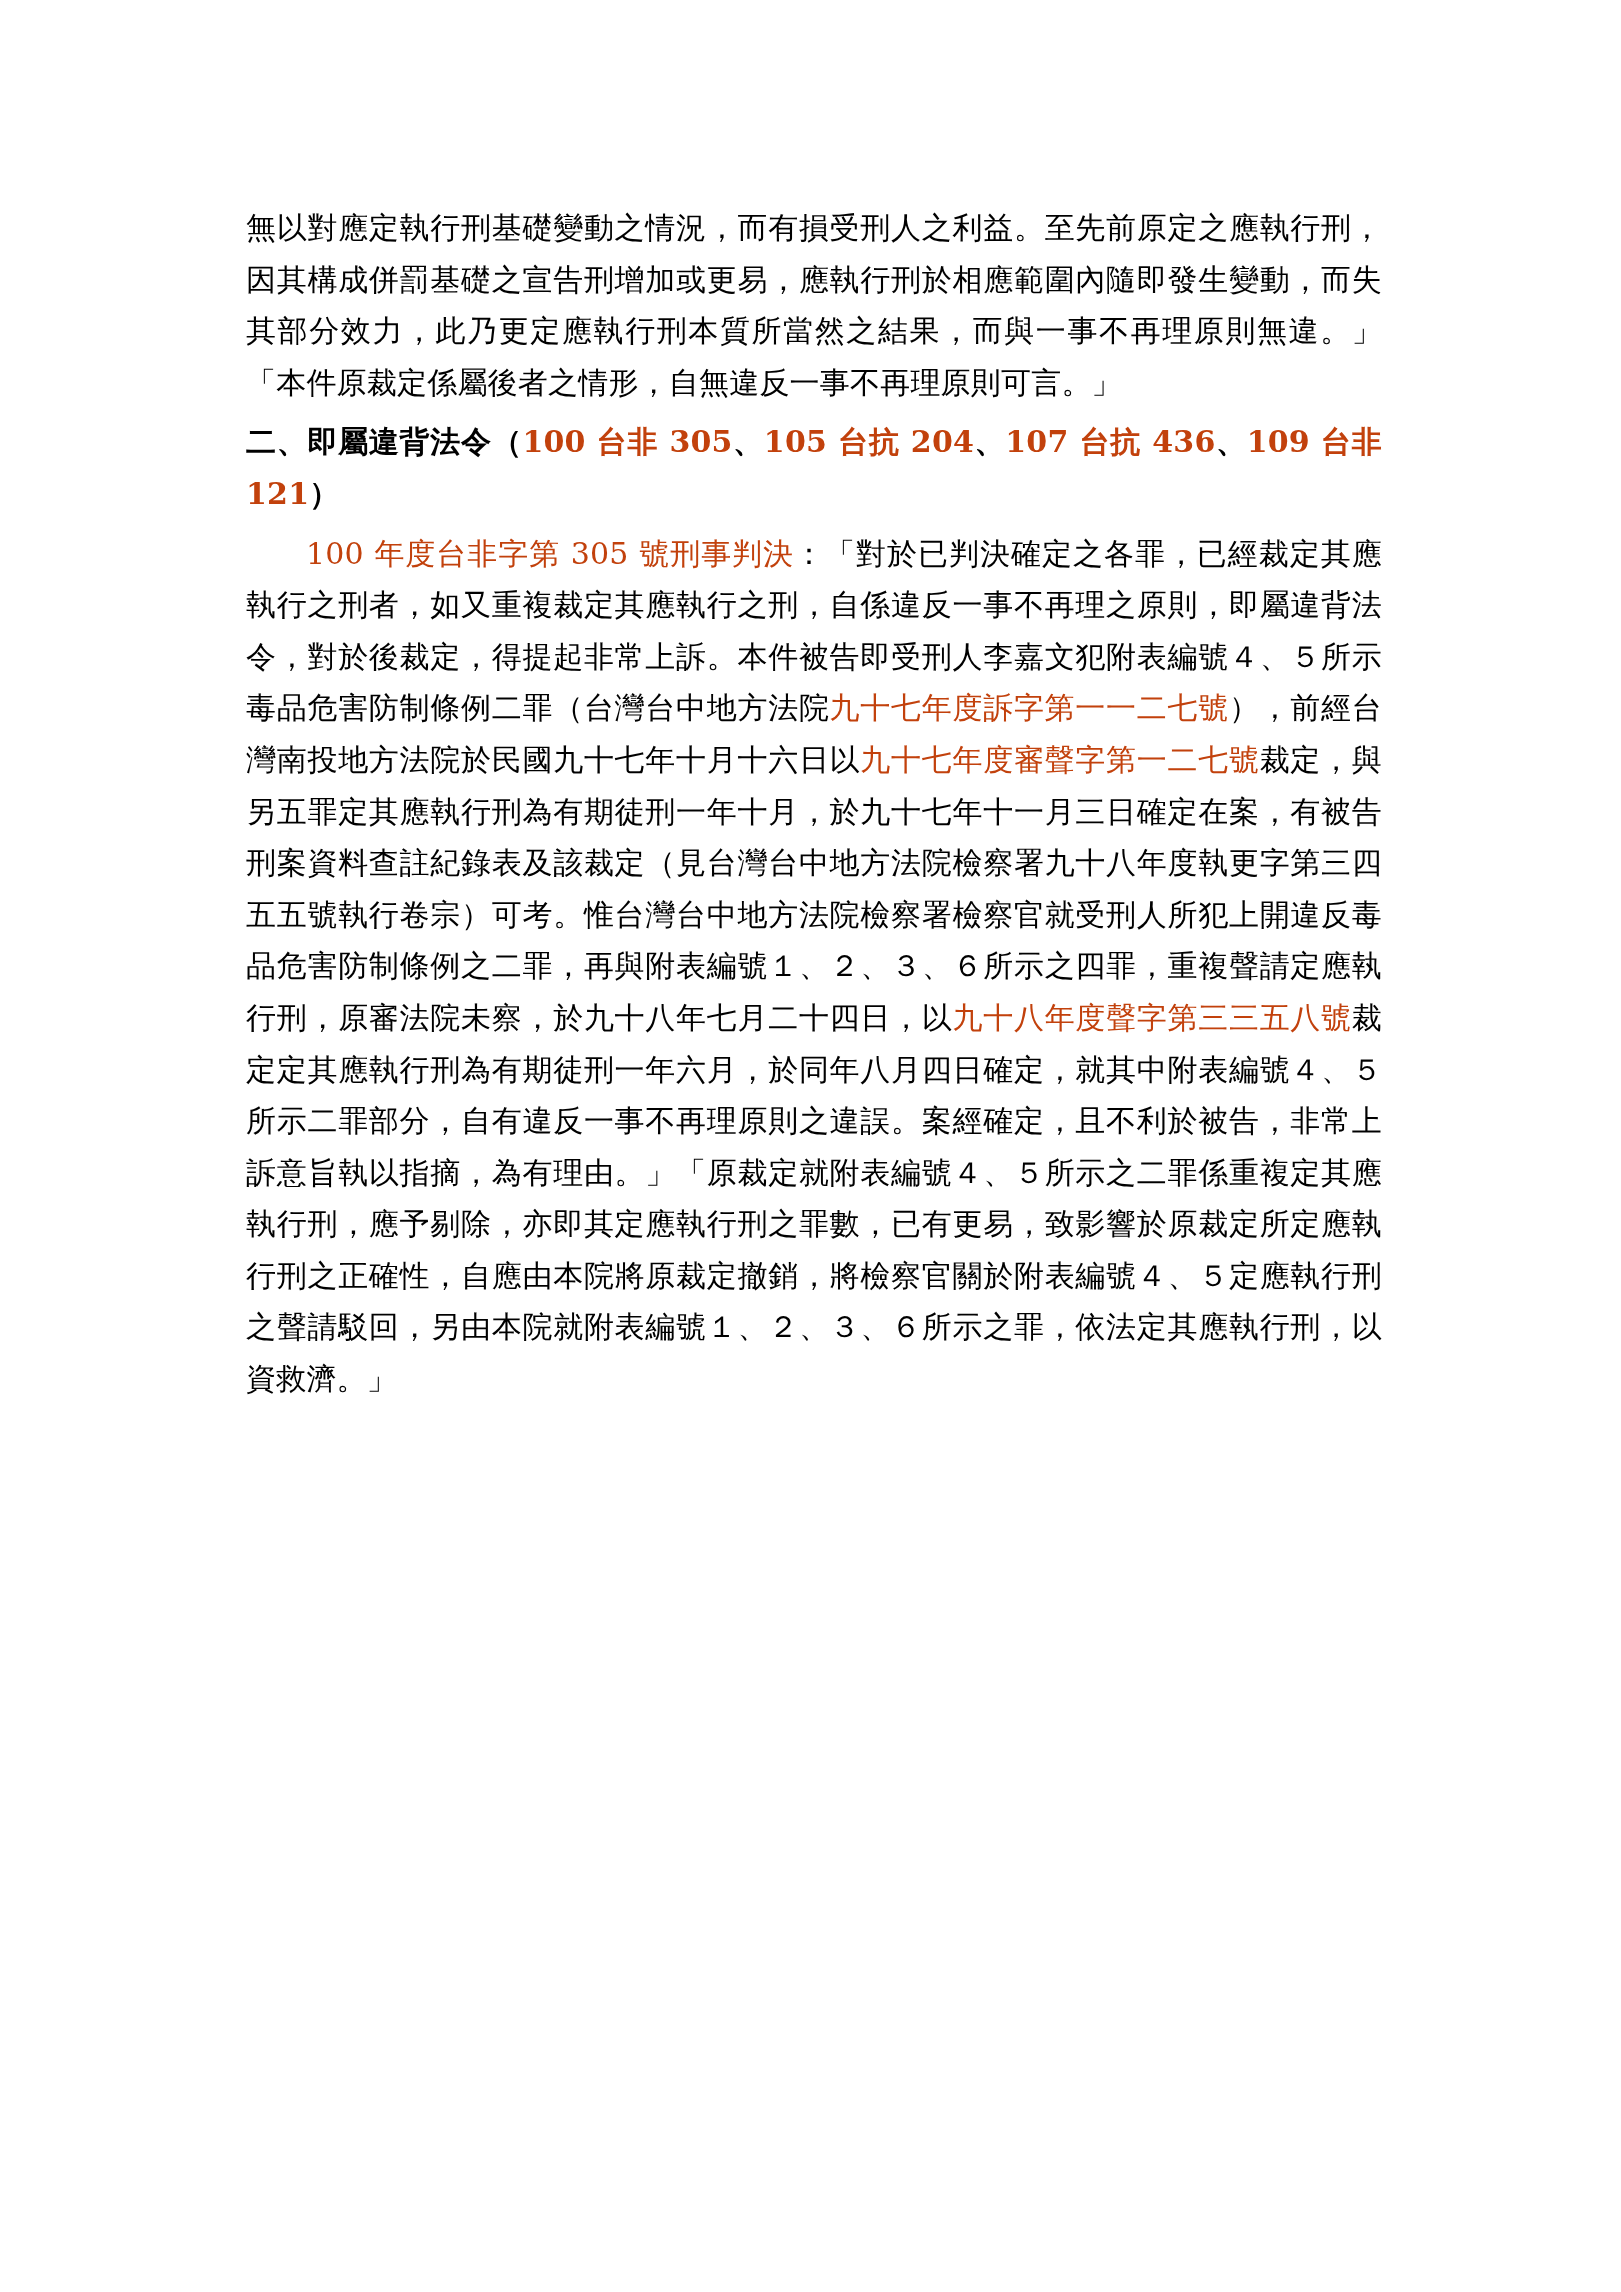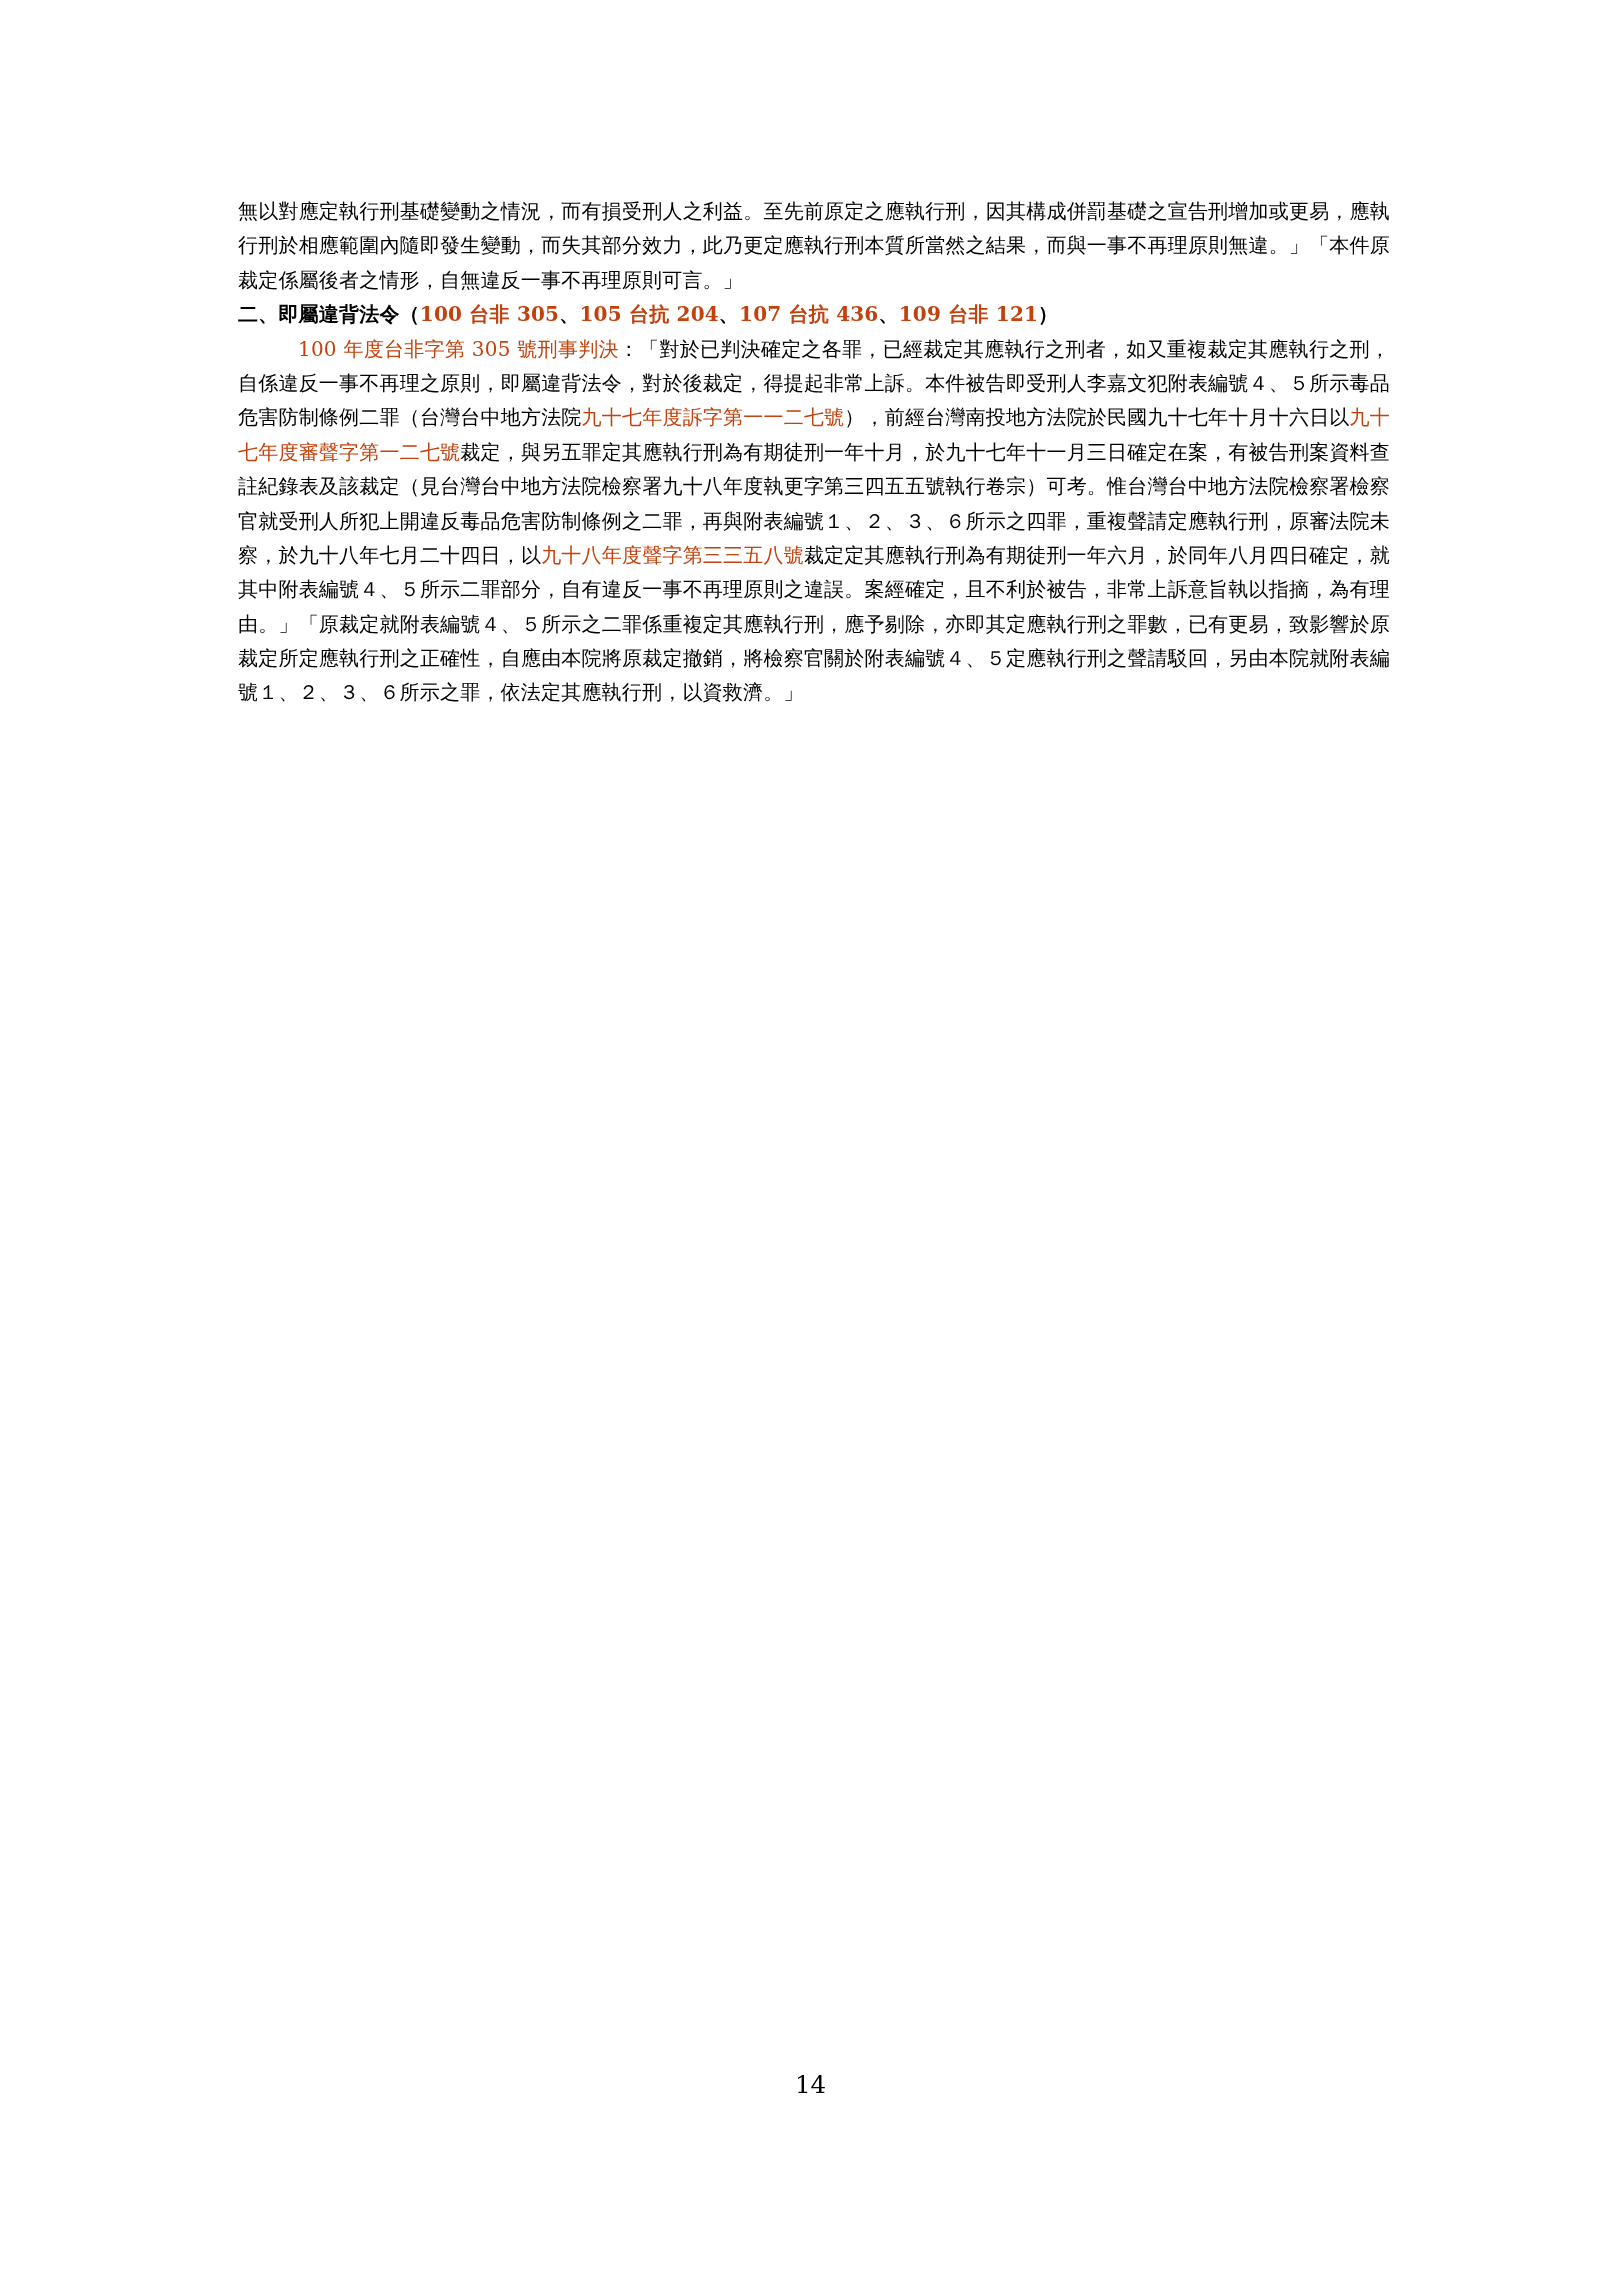--- a/index.html
+++ b/index.html
@@ -17,22 +17,22 @@
     color: #000000;
     box-sizing: border-box;
   }
   .content {
     position: absolute;
     left: 238px;
     top: 194px;
     width: 1152px;
   }
   p {
-    margin: 0;
-    font-size: 20px;
+    margin: 8px;
+    font-size: 30px;
     line-height: 1.72;
     text-align: justify;
     text-justify: inter-ideograph;
     letter-spacing: 0.2px;
   }
   p.para {
     text-indent: 0;
   }
   p.indent {
     text-indent: 60px;
@@ -65,16 +65,15 @@
   <div class="content">
 
     <p class="para" id="para-1"><span>無以對應定執行刑基礎變動之情況，而有損受刑人之利益。至先前原定之應執行刑，因其構成併罰基礎之宣告刑增加或更易，應執行刑於相應範圍內隨即發生變動，而失其部分效力，此乃更定應執行刑本質所當然之結果，而與一事不再理原則無違。」「本件原裁定係屬後者之情形，自無違反一事不再理原則可言。」</span></p>
 
     <p class="para heading" id="para-2" style="margin-top:0;"><span>二、即屬違背法令（</span><span class="blue">100 台非 305</span><span>、</span><span class="blue">105 台抗 204</span><span>、</span><span class="blue">107 台抗 436</span><span>、</span><span class="blue">109 台非 121</span><span>）</span></p>
 
     <p class="indent" id="para-3"><span class="blue">100 年度台非字第 305 號刑事判決</span><span>：「對於已判決確定之各罪，已經裁定其應執行之刑者，如又重複裁定其應執行之刑，自係違反一事不再理之原則，即屬違背法令，對於後裁定，得提起非常上訴。本件被告即受刑人李嘉文犯附表編號４、５所示毒品危害防制條例二罪（台灣台中地方法院</span><span class="blue">九十七年度訴字第一一二七號</span><span>），前經台灣南投地方法院於民國九十七年十月十六日以</span><span class="blue">九十七年度審聲字第一二七號</span><span>裁定，與另五罪定其應執行刑為有期徒刑一年十月，於九十七年十一月三日確定在案，有被告刑案資料查註紀錄表及該裁定（見台灣台中地方法院檢察署九十八年度執更字第三四五五號執行卷宗）可考。惟台灣台中地方法院檢察署檢察官就受刑人所犯上開違反毒品危害防制條例之二罪，再與附表編號１、２、３、６所示之四罪，重複聲請定應執行刑，原審法院未察，於九十八年七月二十四日，以</span><span class="blue">九十八年度聲字第三三五八號</span><span>裁定定其應執行刑為有期徒刑一年六月，於同年八月四日確定，就其中附表編號４、５所示二罪部分，自有違反一事不再理原則之違誤。案經確定，且不利於被告，非常上訴意旨執以指摘，為有理由。」「原裁定就附表編號４、５所示之二罪係重複定其應執行刑，應予剔除，亦即其定應執行刑之罪數，已有更易，致影響於原裁定所定應執行刑之正確性，自應由本院將原裁定撤銷，將檢察官關於附表編號４、５定應執行刑之聲請駁回，另由本院就附表編號１、２、３、６所示之罪，依法定其應執行刑，以資救濟。」</span></p>
 
   </div>
 
-  <div class="pagenum">14</div>
 
 </div>
 
 
 </body></html>

